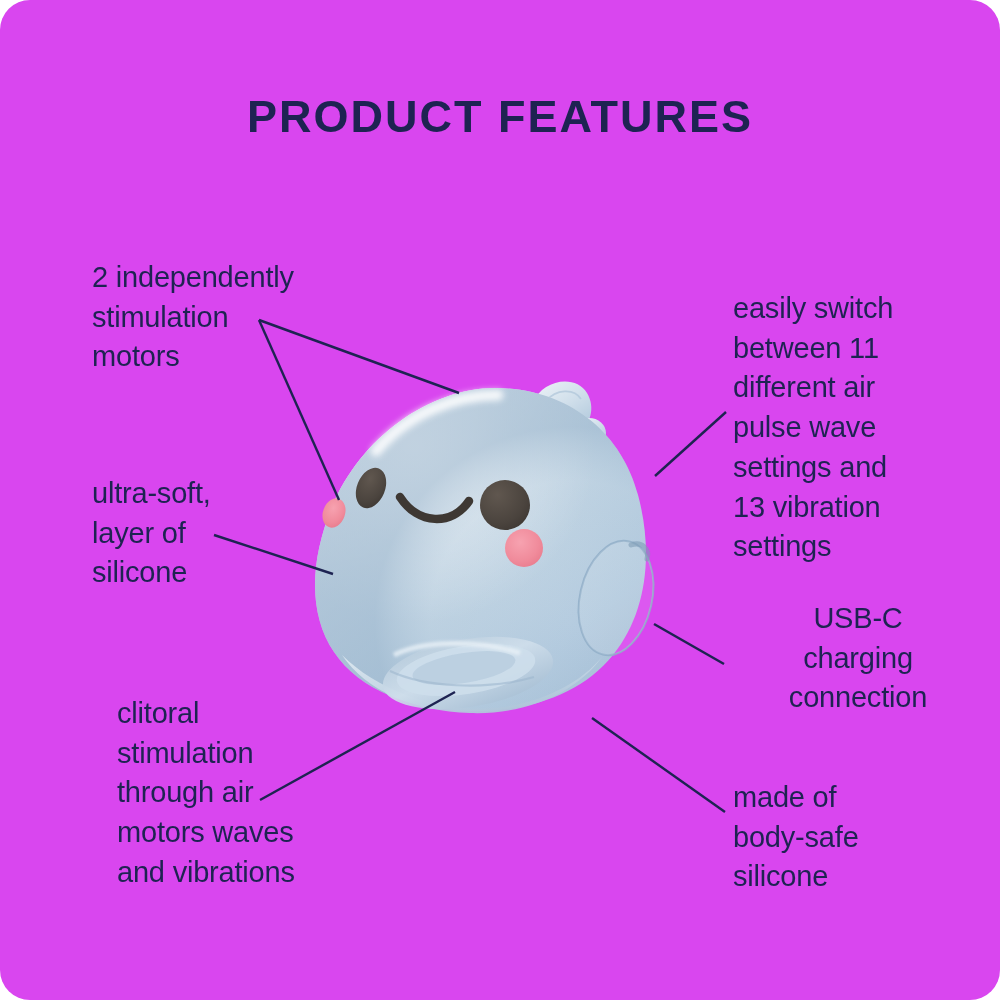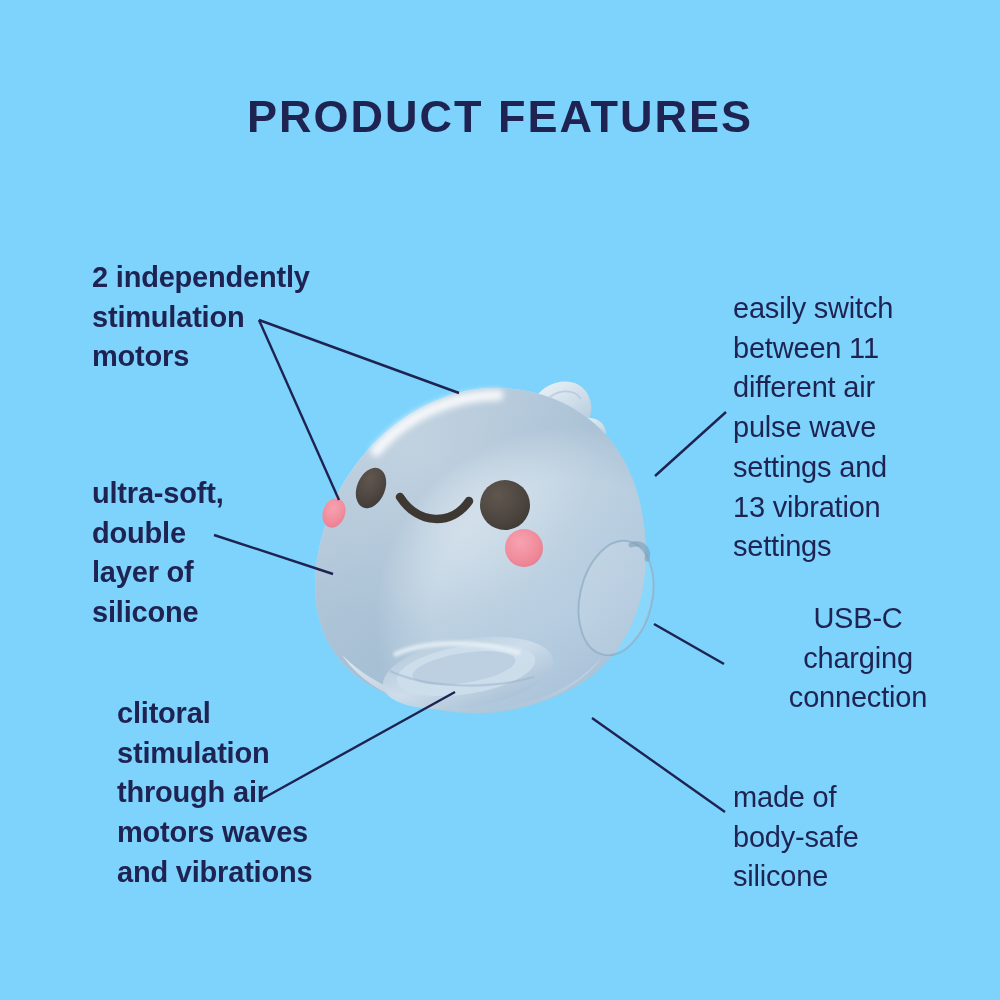--- a/index.html
+++ b/index.html
@@ -8,22 +8,23 @@
     padding: 0;
     background: #ffffff;
   }
   body {
     font-family: "Liberation Sans", sans-serif;
   }
   #page {
     position: relative;
     width: 1000px;
     height: 1000px;
-    background: #7dd3fc;
+    background: #d946ef;
     overflow: hidden;
+    border-radius: 30px;
   }
 
   
   .page-title {
     position: absolute;
     top: 94px;
     left: 0;
     width: 1000px;
     text-align: center;
     font-family: "Liberation Sans", sans-serif;
@@ -40,21 +41,21 @@
     position: absolute;
     font-family: "Liberation Sans", sans-serif;
     font-size: 29px;
     font-weight: 500;
     line-height: 1.37;
     color: #1e2352;
     letter-spacing: -0.2px;
   }
   .callout .line { display: block; white-space: nowrap; }
 
-  .callout-left  { text-align: left; font-weight: bold; }
+  .callout-left  { text-align: left; }
   .callout-right { text-align: left; }
 
   
   #callout-motors      { left: 92px;  top: 258px; width: 300px; }
   #callout-silicone-layer { left: 92px;  top: 474px; width: 280px; }
   #callout-clitoral    { left: 92px;  top: 694px; width: 300px; margin-left: 25px; }
   #callout-settings    { left: 733px; top: 258px; width: 250px; margin-top: 31px; }
   #callout-usbc        { left: 733px; top: 599px; width: 250px; text-align: center; }
   #callout-bodysafe    { left: 733px; top: 778px; width: 250px; }
 
@@ -230,21 +231,20 @@
   </svg>
 
   <div class="callout callout-left" id="callout-motors">
     <span class="line">2 independently</span>
     <span class="line">stimulation</span>
     <span class="line">motors</span>
   </div>
 
   <div class="callout callout-left" id="callout-silicone-layer">
     <span class="line">ultra-soft,</span>
-    <span class="line">double</span>
     <span class="line">layer of</span>
     <span class="line">silicone</span>
   </div>
 
   <div class="callout callout-left" id="callout-clitoral">
     <span class="line">clitoral</span>
     <span class="line">stimulation</span>
     <span class="line">through air</span>
     <span class="line">motors waves</span>
     <span class="line">and vibrations</span>

